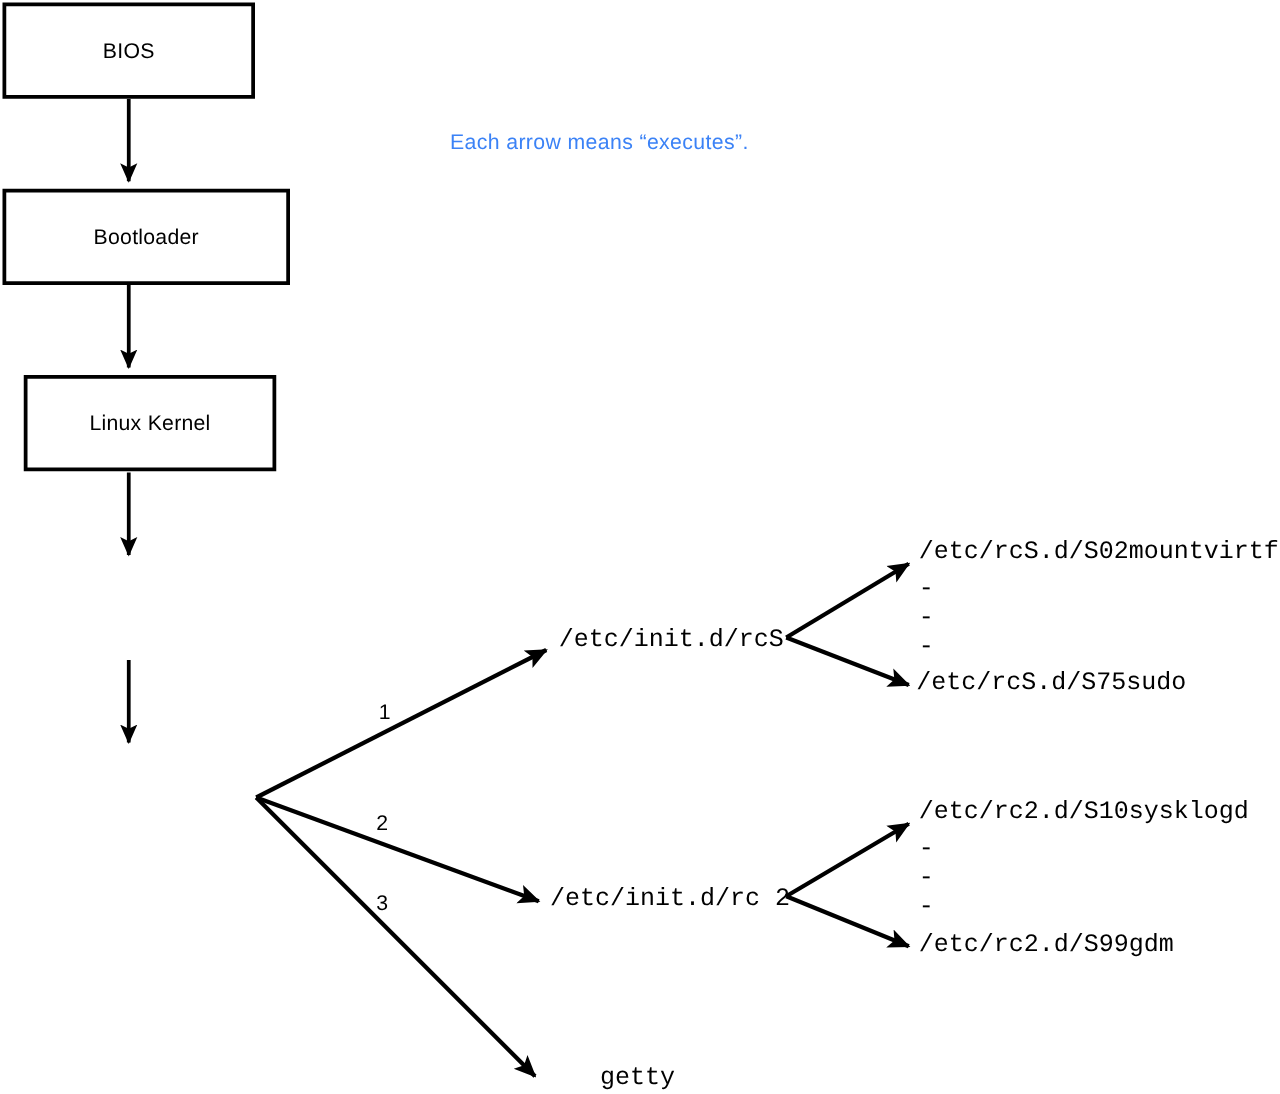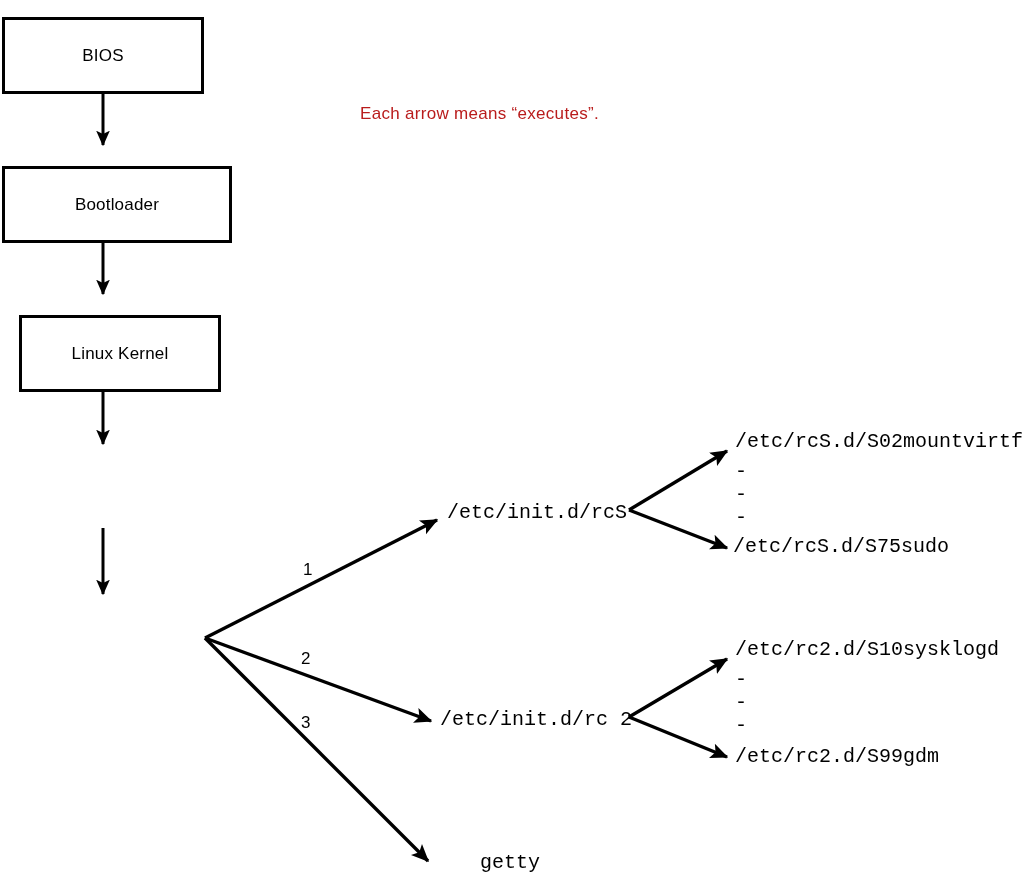--- a/index.html
+++ b/index.html
@@ -28,21 +28,20 @@
     pointer-events: none;
   }
   .node-box {
     position: absolute;
     box-sizing: border-box;
     border: 3px solid #000000;
     background: #ffffff;
     display: flex;
     align-items: center;
     justify-content: center;
-    margin-top: 15px;
   }
   .node-box-label {
     font-family: "Liberation Sans", sans-serif;
     font-size: 17px;
     line-height: 1;
     color: #000000;
     letter-spacing: 0.2px;
   }
   .mono-label {
     position: absolute;
@@ -65,21 +64,21 @@
     font-family: "Liberation Sans", sans-serif;
     font-size: 17px;
     line-height: 1;
     color: #000000;
   }
   .caption {
     position: absolute;
     font-family: "Liberation Sans", sans-serif;
     font-size: 17px;
     line-height: 1;
-    color: #b91c1c;
+    color: #3b82f6;
     white-space: pre;
     letter-spacing: 0.3px;
   }
 </style>
 </head>
 <body>
 
 <div id="canvas">
 
   <svg id="edges" viewBox="0 0 1024 875" width="1024" height="875" xmlns="http://www.w3.org/2000/svg">

